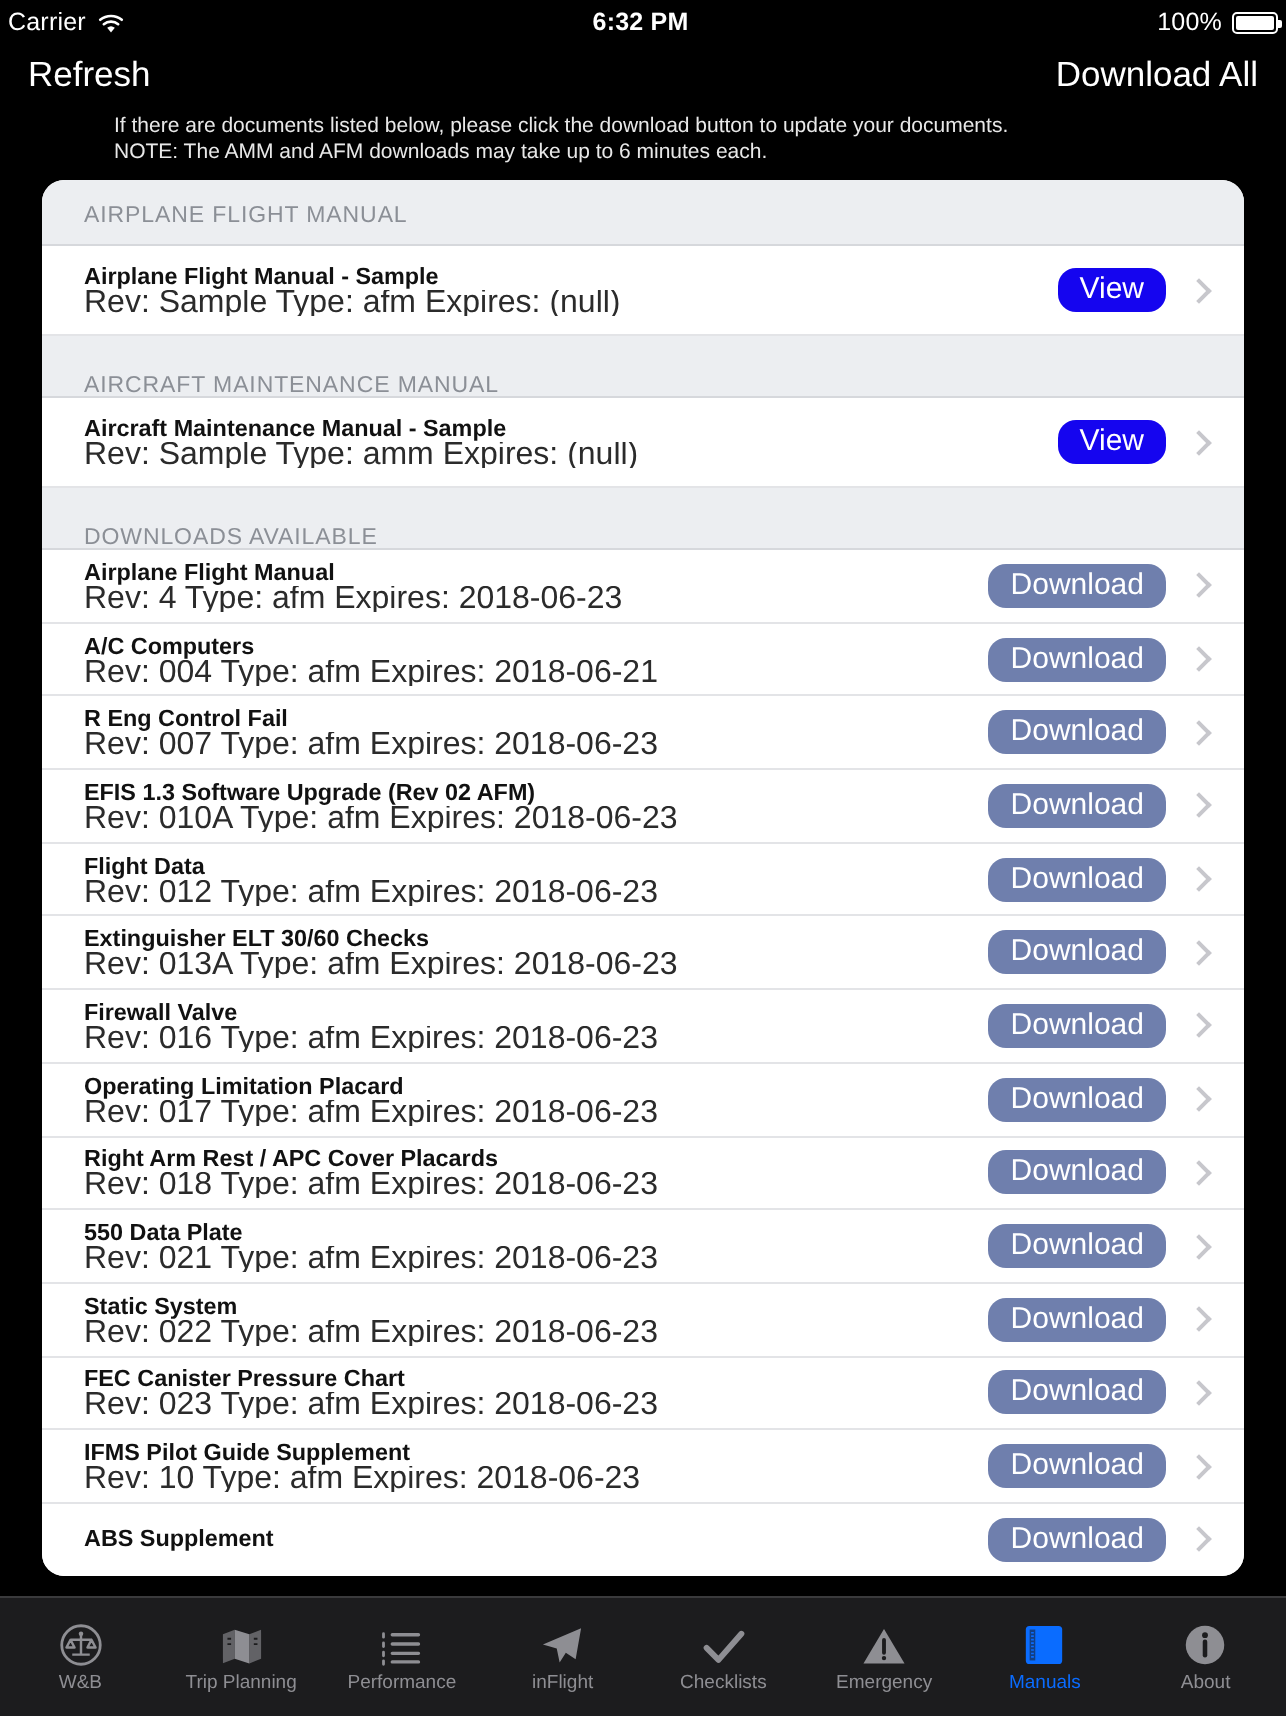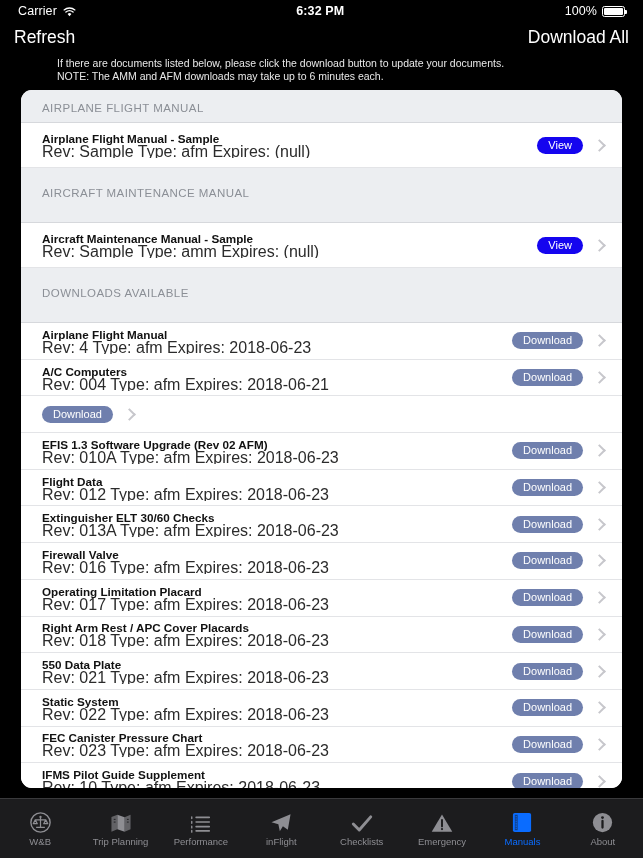--- a/index.html
+++ b/index.html
@@ -8,21 +8,21 @@
     width:643px; height:858px;
     font-family:"Liberation Sans", sans-serif;
     color:#fff;
     overflow:hidden;
     position:relative;
   }
 
   
   .statusbar{
     height:22px; display:flex; align-items:center;
-    padding:0 18px; font-size:12.5px; color:#fff;
+    padding:0 4px; font-size:12.5px; color:#fff;
     letter-spacing:.1px;
     justify-content:space-between;
   }
   .sb-left{ display:flex; align-items:center; gap:6px; flex:0 0 auto; }
   .sb-center{ flex:1; text-align:center; font-weight:bold; font-size:12.5px; }
   .sb-right{ display:flex; align-items:center; gap:5px; flex:0 0 auto; }
   .wifi{ width:13px; height:10px; position:relative; display:inline-block; }
   .battery{
     width:23px; height:11px; border:1px solid #fff; border-radius:2.5px;
     position:relative; display:inline-block;
@@ -58,41 +58,42 @@
     background:#fff; border-radius:11px; overflow:hidden;
     height:100%;
   }
   .sec-head{
     background:#eceef1; color:#8b8f96;
     font-size:11.5px; letter-spacing:.45px;
     padding:12px 0 7px 21px;
     height:33px;
     border-bottom:1px solid #d6d8dc;
   }
-  .sec-head.tall{ height:55px; padding-top:19px; }
+  .sec-head.tall{ height:31px; padding-top:19px; }
   .row{
     background:#fff; display:flex; align-items:center;
     padding:0 12px 0 21px;
     height:36.7px;
     border-bottom:1px solid #e3e4e7;
     position:relative;
   }
   .row .txt{ flex:1; min-width:0; }
   .row .title{
     font-size:11.7px; font-weight:bold; color:#111;
     line-height:13px; white-space:nowrap; overflow:hidden;
   }
   .row .meta{
     font-size:16px; color:#2b2b2b; line-height:13px;
     white-space:nowrap; overflow:hidden;
   }
   .pill{
-    font-size:11px; color:#fff; border-radius:9px;
+    font-size:15px; color:#fff; border-radius:9px;
     padding:2px 11px 3px; white-space:nowrap;
     margin-right:12px; flex:0 0 auto; cursor:pointer;
+    margin-left:28px;
   }
   .pill.view{ background:#1505ef; }
   .pill.download{ background:#6f7fad; }
   .chev{
     flex:0 0 auto; width:9px; height:9px;
     border-right:2px solid #c7c7cc; border-top:2px solid #c7c7cc;
     transform:rotate(45deg); margin-right:6px;
   }
   .row.tallrow{ height:45px; }
 
@@ -172,20 +173,24 @@
       </div>
       <div class="row">
         <div class="txt">
           <div class="title">A/C Computers</div>
           <div class="meta">Rev: 004 Type: afm  Expires: 2018-06-21</div>
         </div>
         <div class="pill download">Download</div>
         <div class="chev"></div>
       </div>
       <div class="row">
+        <div class="txt">
+          <div class="title">R Eng Control Fail</div>
+          <div class="meta">Rev: 007 Type: afm  Expires: 2018-06-23</div>
+        </div>
         <div class="pill download">Download</div>
         <div class="chev"></div>
       </div>
       <div class="row">
         <div class="txt">
           <div class="title">EFIS 1.3 Software Upgrade (Rev 02 AFM)</div>
           <div class="meta">Rev: 010A Type: afm  Expires: 2018-06-23</div>
         </div>
         <div class="pill download">Download</div>
         <div class="chev"></div>

